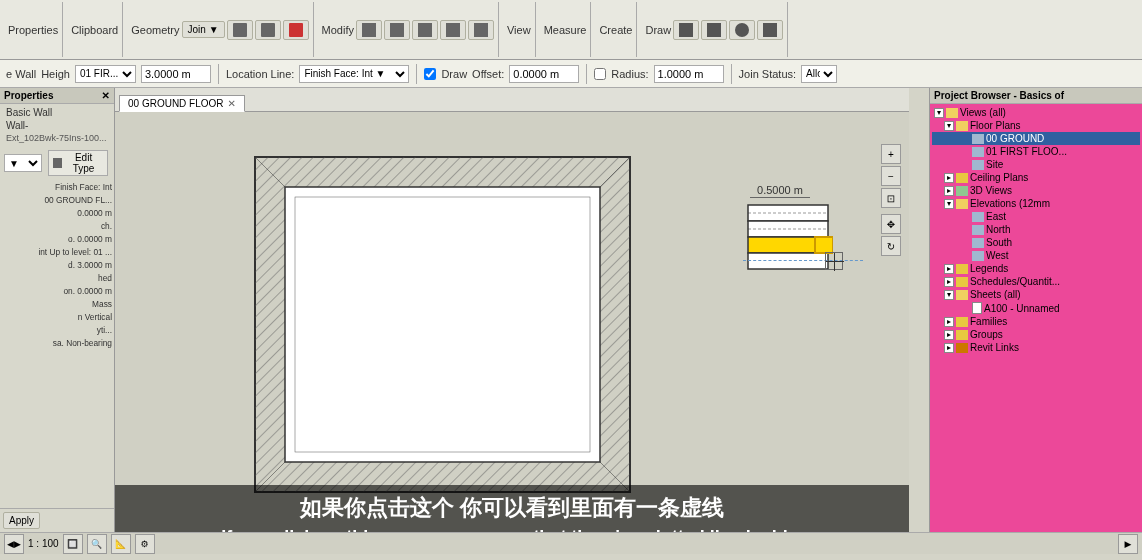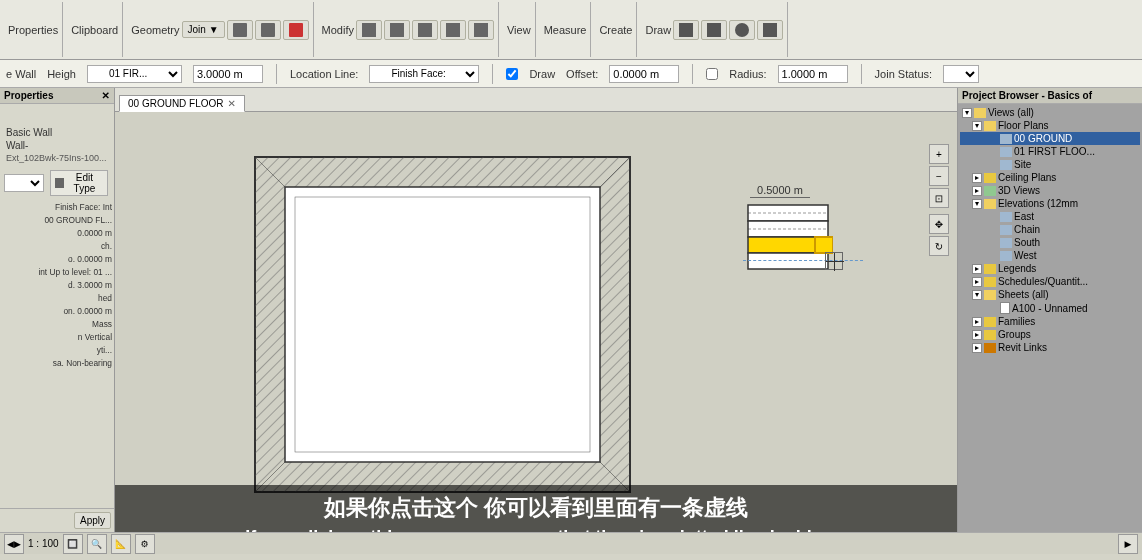--- a/index.html
+++ b/index.html
@@ -4,34 +4,34 @@
   <style>
     * { box-sizing: border-box; margin: 0; padding: 0; }
     body { width: 1142px; height: 560px; overflow: hidden; font-family: Arial, sans-serif; font-size: 11px; background: #d4d4c8; }
 
     
     #toolbar { width: 100%; height: 60px; background: #e8e8e0; border-bottom: 1px solid #999; display: flex; align-items: center; padding: 2px 4px; gap: 4px; }
     .toolbar-group { display: flex; align-items: center; gap: 2px; padding: 0 4px; border-right: 1px solid #aaa; height: 100%; }
     .toolbar-btn { background: #e0e0d8; border: 1px solid #b0b0a0; border-radius: 2px; padding: 2px 5px; font-size: 10px; cursor: pointer; display: flex; align-items: center; gap: 2px; }
 
     
-    #options-bar { width: 100%; height: 28px; background: #f0f0e8; border-bottom: 1px solid #aaa; display: flex; align-items: center; padding: 2px 6px; gap: 11px; font-size: 11px; }
+    #options-bar { width: 100%; height: 28px; background: #f0f0e8; border-bottom: 1px solid #aaa; display: flex; align-items: center; padding: 2px 6px; gap: 5px; font-size: 11px; }
     .opt-label { color: #333; white-space: nowrap; }
     .opt-input { border: 1px solid #aaa; background: white; padding: 1px 3px; font-size: 11px; height: 18px; }
-    .opt-select { border: 1px solid #aaa; background: white; padding: 1px 17px; font-size: 10px; height: 18px; }
+    .opt-select { border: 1px solid #aaa; background: white; padding: 1px 0; font-size: 10px; height: 18px; }
     .opt-checkbox { width: 12px; height: 12px; }
     .opt-divider { width: 1px; height: 20px; background: #aaa; margin: 0 2px; }
 
     
     #main { display: flex; width: 100%; height: calc(560px - 88px - 28px); }
 
     
     #left-panel { width: 115px; background: #d8d8cc; border-right: 1px solid #999; display: flex; flex-direction: column; overflow: hidden; }
     .panel-header { background: #c8c8bc; border-bottom: 1px solid #aaa; padding: 2px 4px; font-size: 10px; font-weight: bold; display: flex; align-items: center; justify-content: space-between; }
-    .panel-section { padding: 2px 4px; margin-top: 20px; }
+    .panel-section { padding: 2px 4px; }
     .panel-row { padding: 1px 2px; font-size: 10px; color: #333; }
     .edit-type-btn { background: #e8e8e0; border: 1px solid #aaa; font-size: 10px; padding: 1px 4px; margin: 2px; cursor: pointer; display: flex; align-items: center; gap: 2px; }
 
     
     #tab-bar { background: #e0e0d8; border-bottom: 1px solid #999; display: flex; align-items: flex-end; padding: 0 4px; height: 24px; }
     .tab { padding: 2px 8px; font-size: 10px; background: #d4d4c8; border: 1px solid #999; border-bottom: none; margin-right: 2px; cursor: pointer; display: flex; align-items: center; gap: 4px; justify-content: space-between; }
     .tab.active { background: white; border-bottom: 1px solid white; margin-bottom: -1px; }
     .tab-close { font-size: 10px; cursor: pointer; color: #666; }
 
     
@@ -47,21 +47,21 @@
     .subtitle-en { color: white; font-size: 18px; font-weight: bold; }
 
     
     #viewport-controls { position: absolute; right: 8px; top: 8px; display: flex; flex-direction: column; gap: 2px; }
     .vc-btn { width: 20px; height: 20px; background: #e0e0d8; border: 1px solid #999; cursor: pointer; display: flex; align-items: center; justify-content: center; font-size: 10px; }
 
     
     #dim-label { position: absolute; left: 635px; top: 72px; font-size: 10px; color: #333; }
 
     
-    #right-panel { width: 185px; background: #a3a3a3; border-left: 1px solid #999; overflow-y: auto; }
+    #right-panel { width: 213px; background: #ec4899; border-left: 1px solid #999; overflow-y: auto; margin-left: 20px; }
     .rp-header { background: #c8c8bc; padding: 2px 4px; font-size: 10px; font-weight: bold; border-bottom: 1px solid #aaa; }
     .rp-tree { padding: 2px; }
     .rp-item { display: flex; align-items: center; padding: 1px 2px; font-size: 10px; cursor: pointer; }
     .rp-item.selected { background: #3060a0; color: white; }
     .rp-indent1 { padding-left: 12px; }
     .rp-indent2 { padding-left: 40px; }
     .rp-expand { width: 10px; height: 10px; border: 1px solid #888; display: inline-flex; align-items: center; justify-content: center; font-size: 8px; margin-right: 2px; cursor: pointer; background: white; }
     .rp-folder { width: 12px; height: 10px; background: #e8c840; display: inline-block; margin-right: 2px; }
     .rp-folder-open { width: 12px; height: 10px; background: #f0d060; display: inline-block; margin-right: 2px; }
     .rp-doc { width: 10px; height: 12px; background: white; border: 1px solid #888; display: inline-block; margin-right: 2px; font-size: 7px; }
@@ -196,21 +196,21 @@
       <div class="panel-row"><small>o. 0.0000 m</small></div>
       <div class="panel-row"><small>int Up to level: 01 ...</small></div>
       <div class="panel-row"><small>d. 3.0000 m</small></div>
       <div class="panel-row"><small>hed</small></div>
       <div class="panel-row"><small>on. 0.0000 m</small></div>
       <div class="panel-row"><small>Mass</small></div>
       <div class="panel-row"><small>n Vertical</small></div>
       <div class="panel-row"><small>yti...</small></div>
       <div class="panel-row"><small>sa. Non-bearing</small></div>
     </div>
-    <div style="padding:3px;border-top:1px solid #aaa;display:flex;justify-content:flex-end;">
+    <div style="padding:3px;border-top:1px solid #aaa;display:flex;justify-content:flex-start;">
       <button class="toolbar-btn">Apply</button>
     </div>
   </div>
 
   <div id="canvas-area">
 
     <div id="tab-bar">
       <div class="tab active">
         <span>00 GROUND FLOOR</span>
         <span class="tab-close">✕</span>
@@ -331,21 +331,21 @@
         <span>Elevations (12mm</span>
       </div>
 
       <div class="rp-item rp-indent2">
         <span class="rp-view"></span>
         <span>East</span>
       </div>
 
       <div class="rp-item rp-indent2">
         <span class="rp-view"></span>
-        <span>Chain</span>
+        <span>North</span>
       </div>
 
       <div class="rp-item rp-indent2">
         <span class="rp-view"></span>
         <span>South</span>
       </div>
 
       <div class="rp-item rp-indent2">
         <span class="rp-view"></span>
         <span>West</span>

